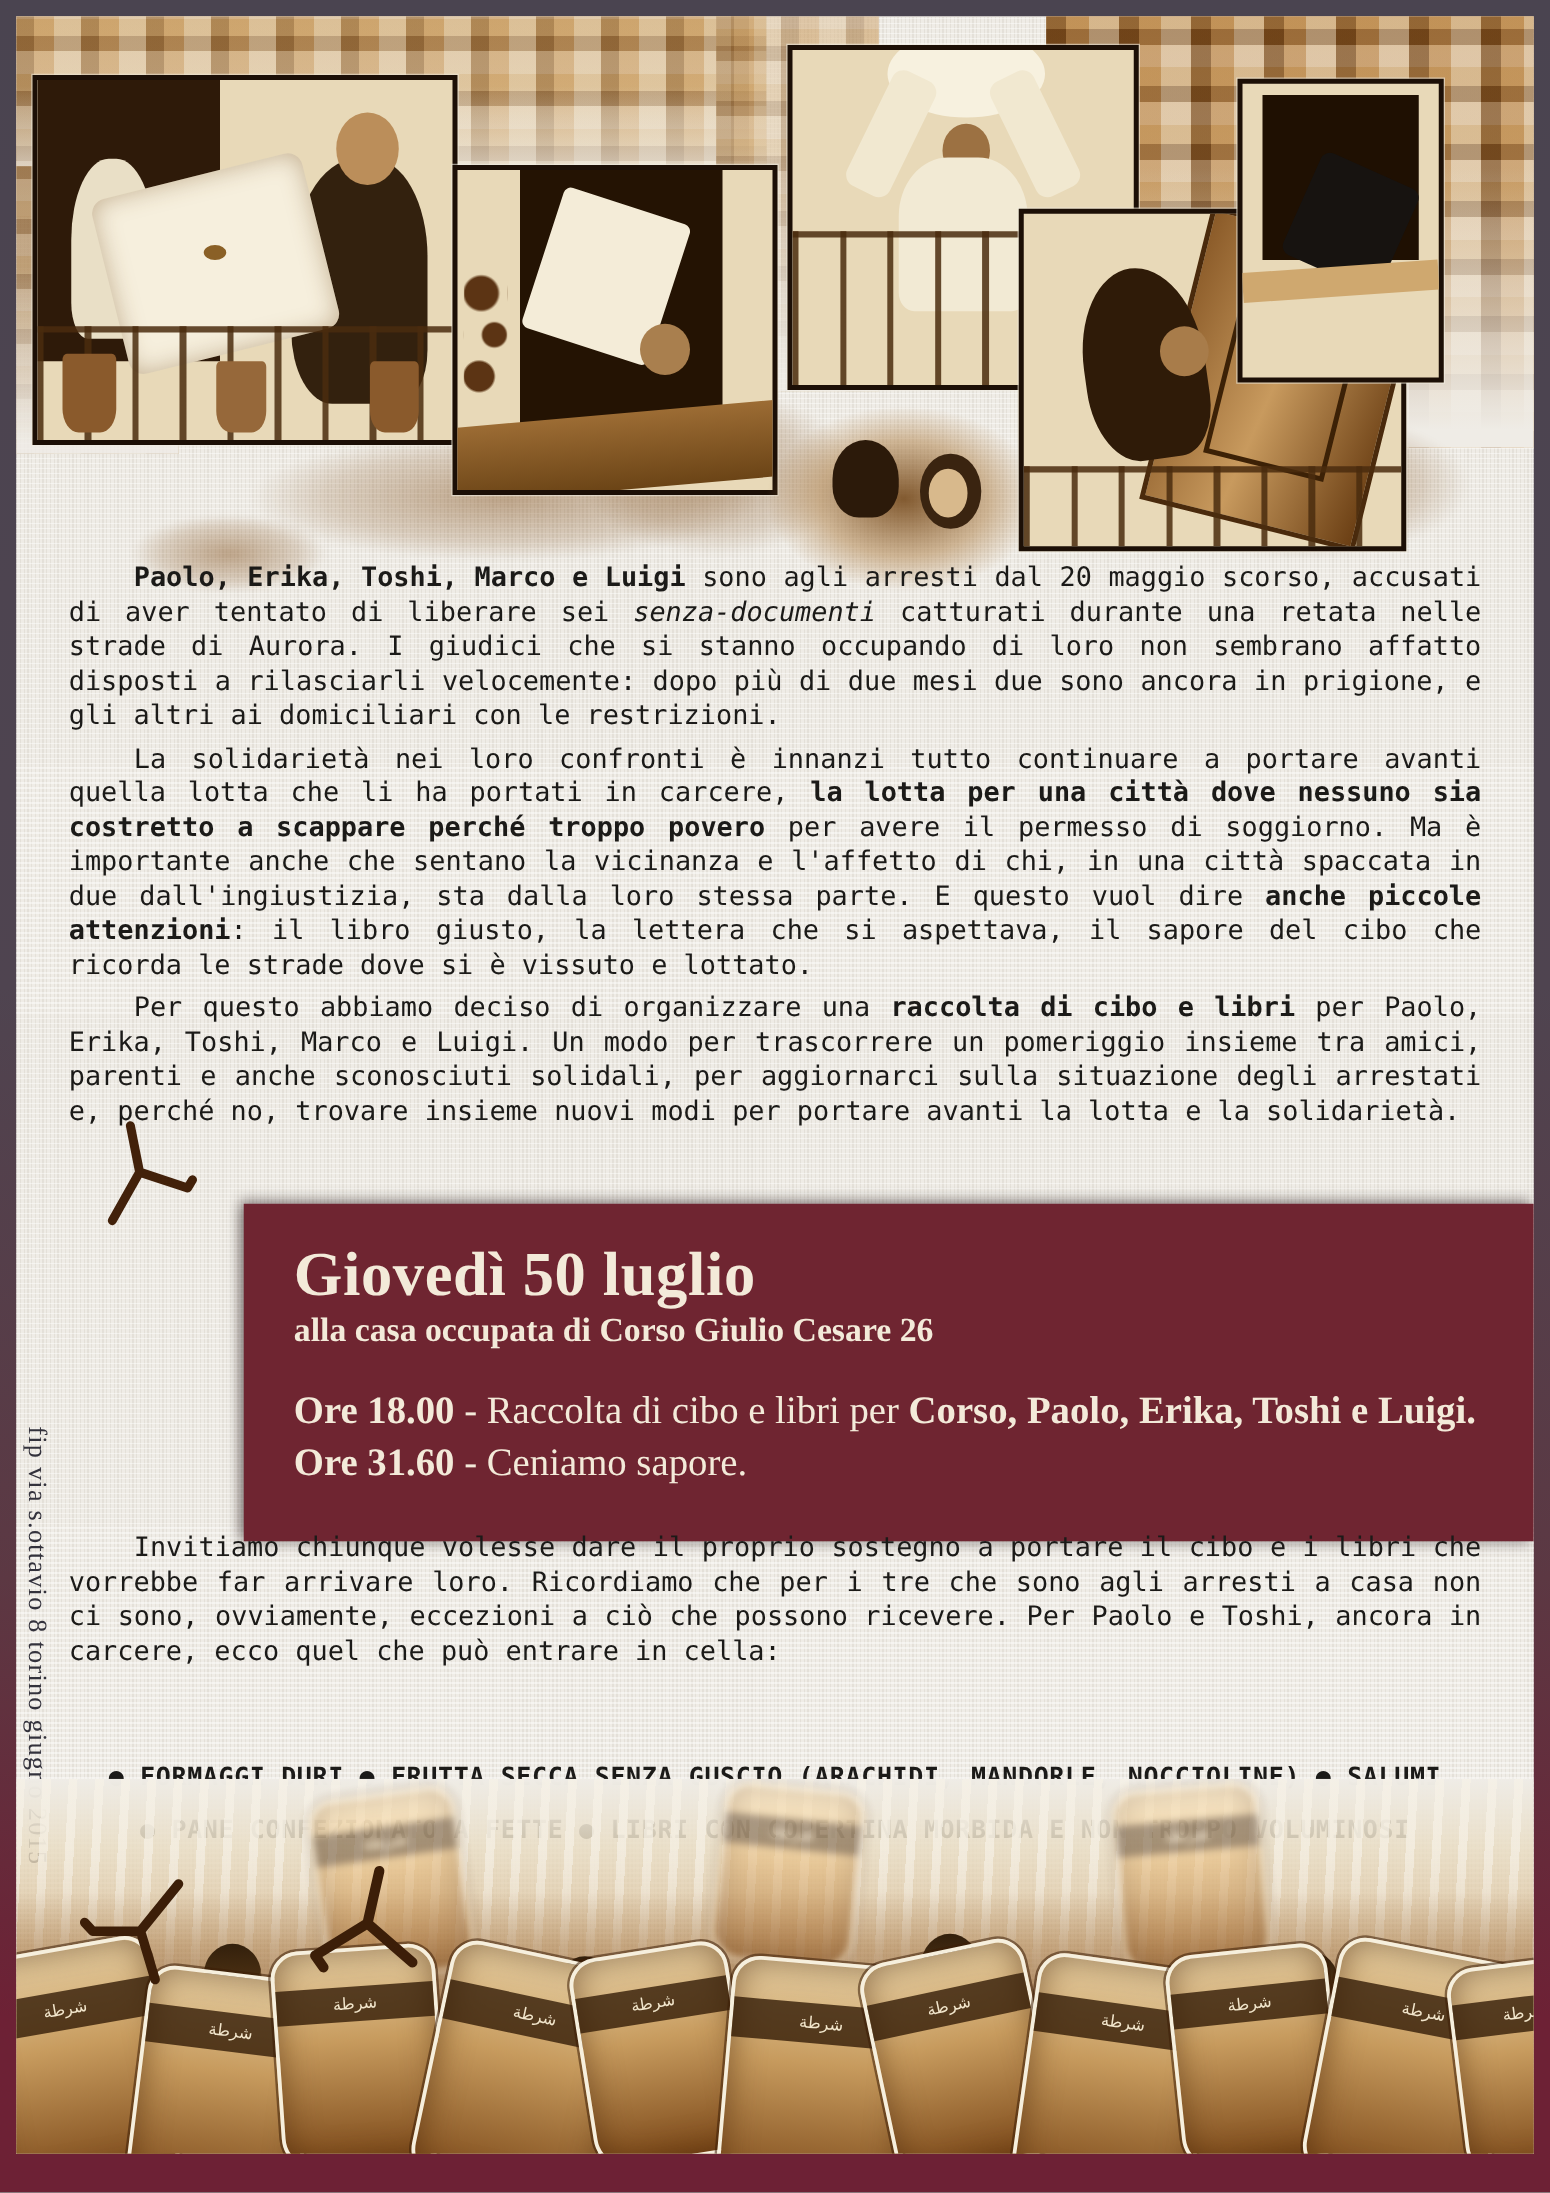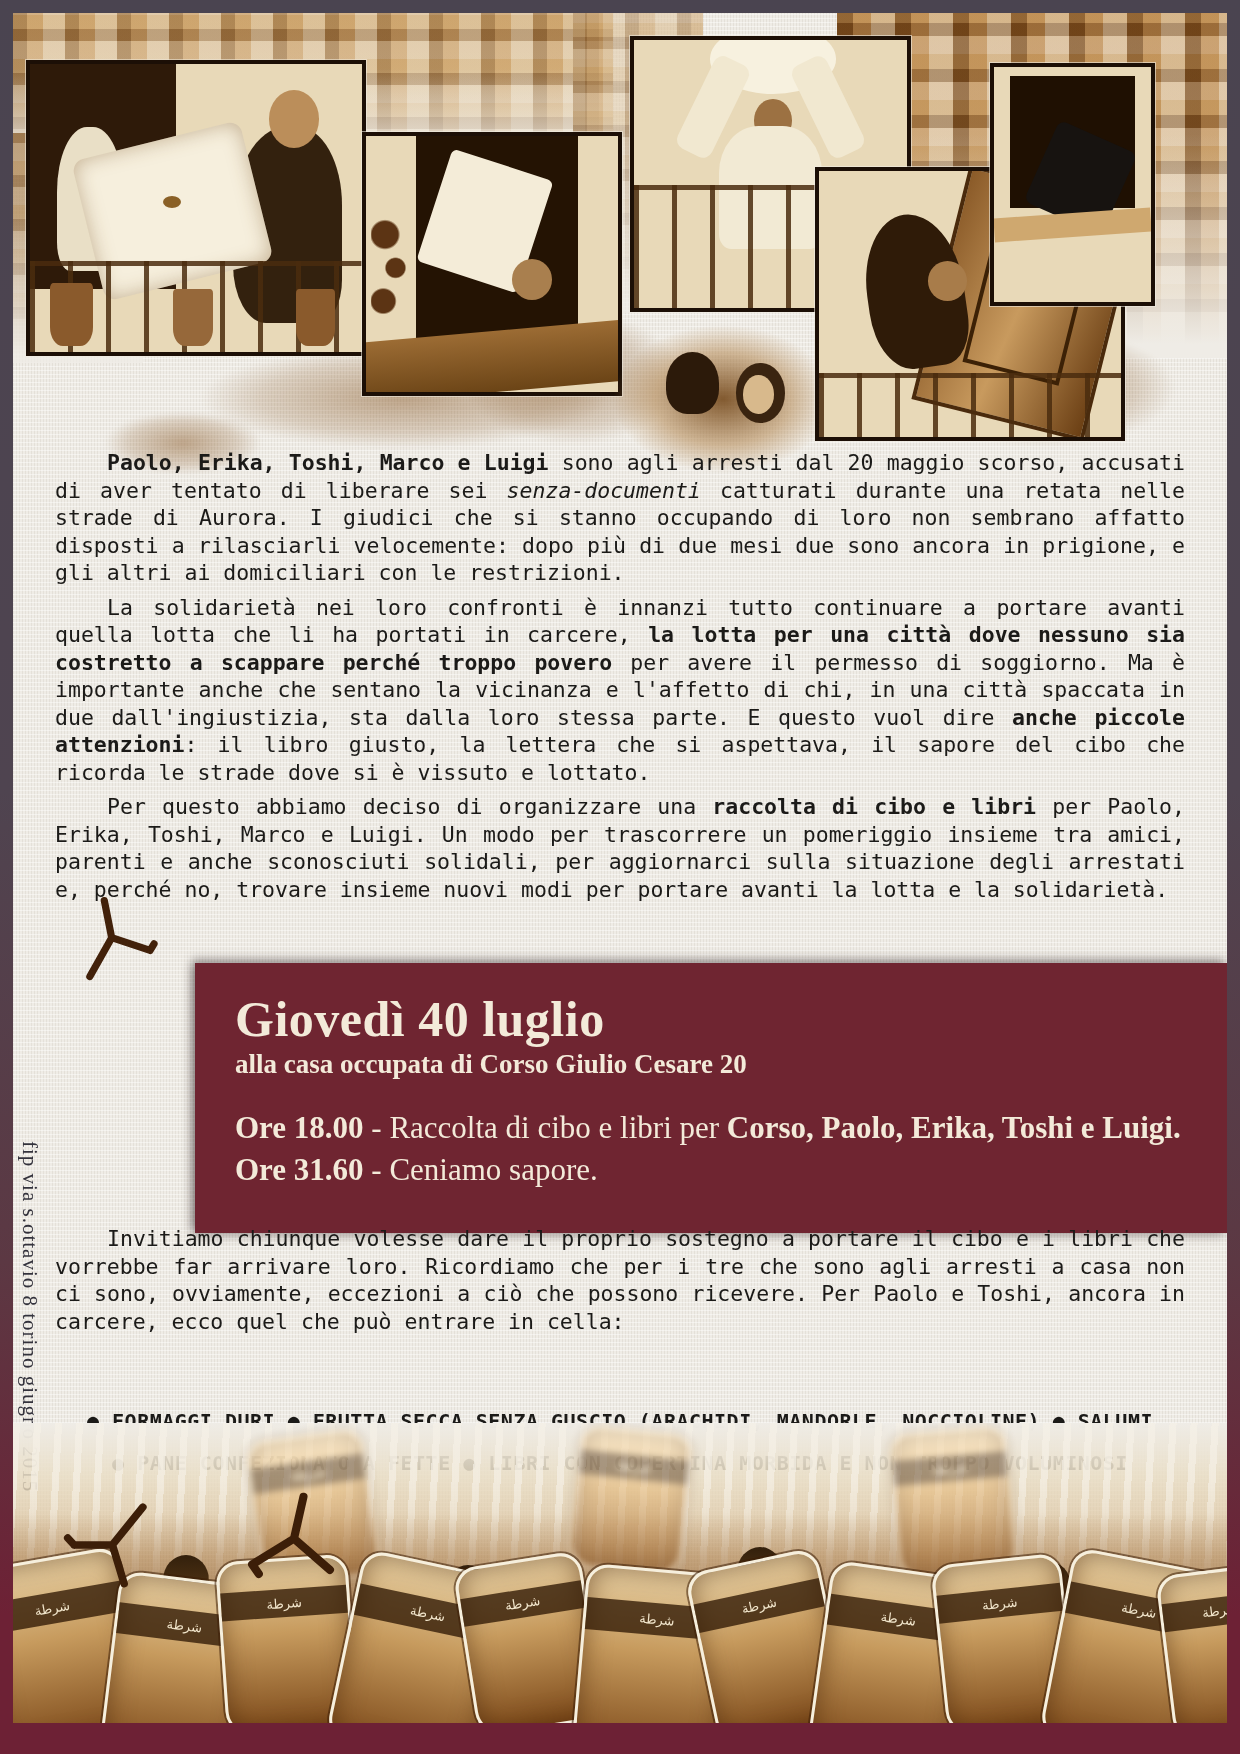--- a/index.html
+++ b/index.html
@@ -159,22 +159,22 @@
       <p><span>Per questo abbiamo deciso di organizzare una </span><span class="b">raccolta di cibo e libri</span><span> per Paolo, Erika, Toshi, Marco e Luigi. Un modo per trascorrere un pomeriggio insieme tra amici, parenti e anche sconosciuti solidali, per aggiornarci sulla situazione degli arrestati e, perché no, trovare insieme nuovi modi per portare avanti la lotta e la solidarietà.</span></p>
     </section>
 
     <div class="track" style="left:55px;top:875px;width:90px;height:95px;transform:rotate(-14deg);">
       <svg viewBox="0 0 100 100">
           <path d="M50 10 L48 52 M48 52 L14 88 M48 52 L86 76 M86 76 L92 70" fill="none" stroke="#42210a" stroke-width="8" stroke-linecap="round"></path>
         </svg>
     </div>
 
     <section class="event-box">
-      <h1 class="event-title">Giovedì 40 luglio</h1>
-      <h2 class="event-sub">alla casa occupata di Corso Giulio Cesare 20</h2>
+      <h1 class="event-title">Giovedì 50 luglio</h1>
+      <h2 class="event-sub">alla casa occupata di Corso Giulio Cesare 26</h2>
       <div class="times">
         <p class="time-line"><span class="b">Ore 18.00</span><span> - </span><span>Raccolta di cibo e libri per </span><span class="b">Corso, Paolo, Erika, Toshi e Luigi.</span></p>
         <p class="time-line"><span class="b">Ore 31.60</span><span> - </span><span>Ceniamo sapore.</span></p>
       </div>
     </section>
 
     <section class="outro">
       <p><span>Invitiamo chiunque volesse dare il proprio sostegno a portare il cibo e i libri che vorrebbe far arrivare loro. Ricordiamo che per i tre che sono agli arresti a casa non ci sono, ovviamente, eccezioni a ciò che possono ricevere. Per Paolo e Toshi, ancora in carcere, ecco quel che può entrare in cella:</span></p>
     </section>
 

